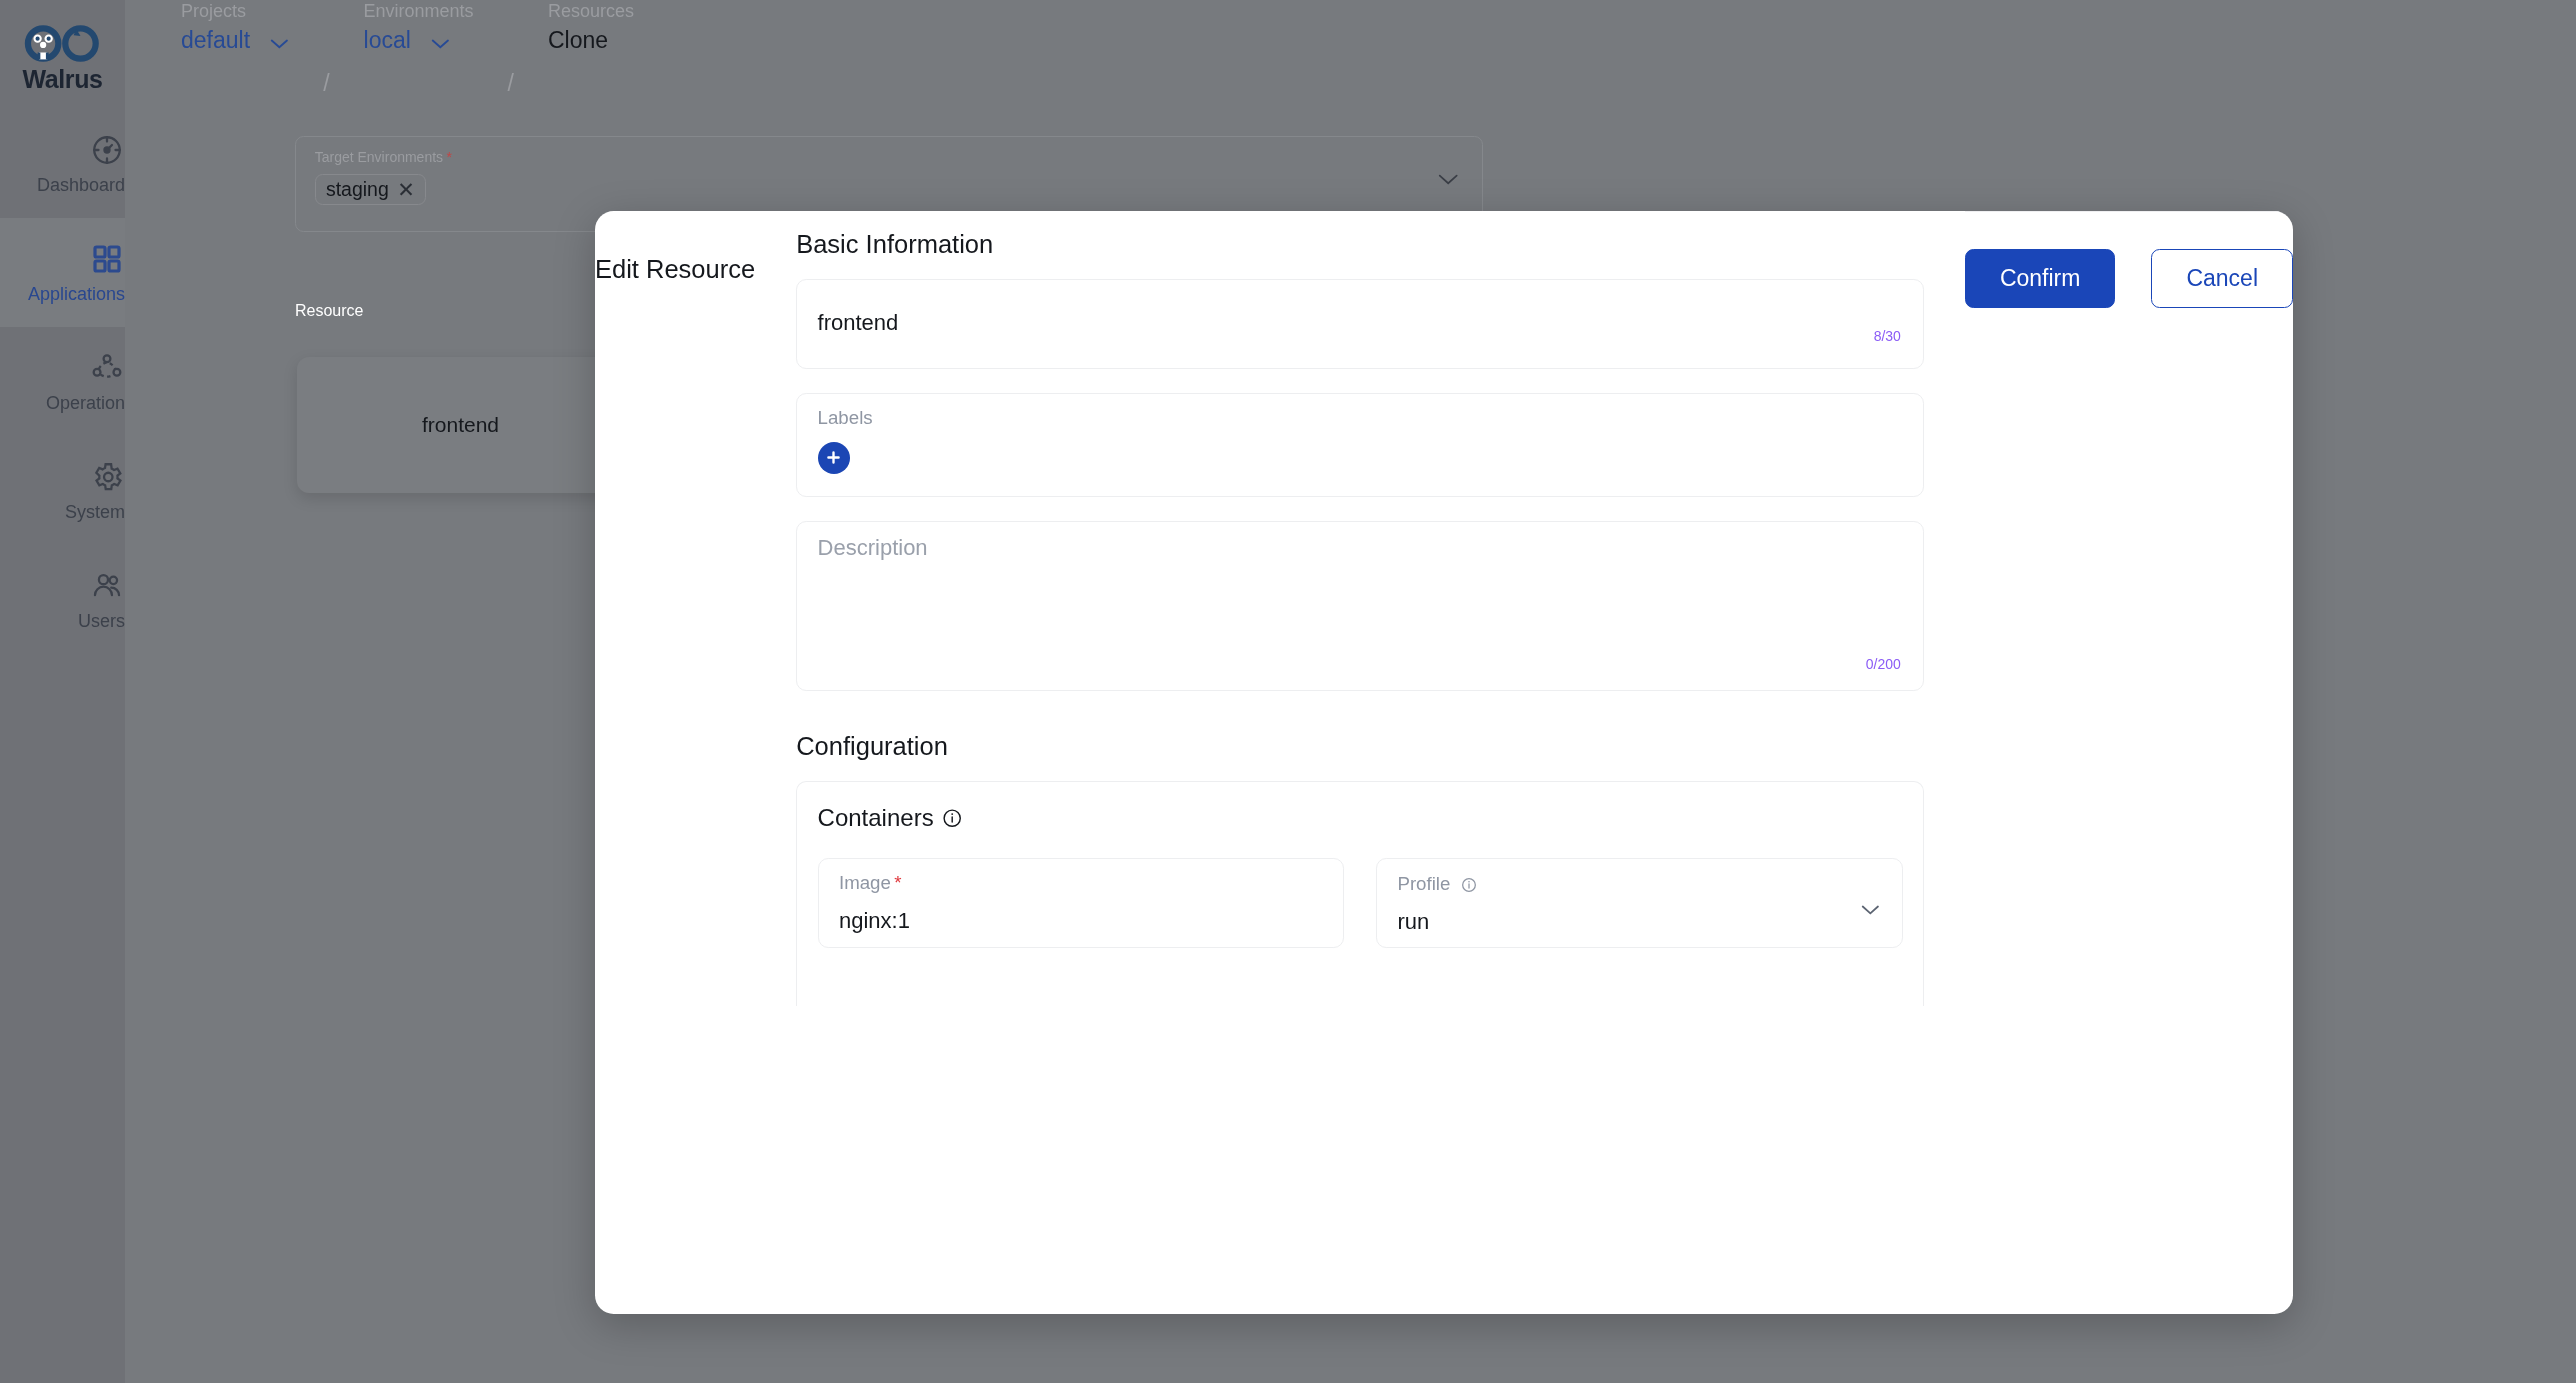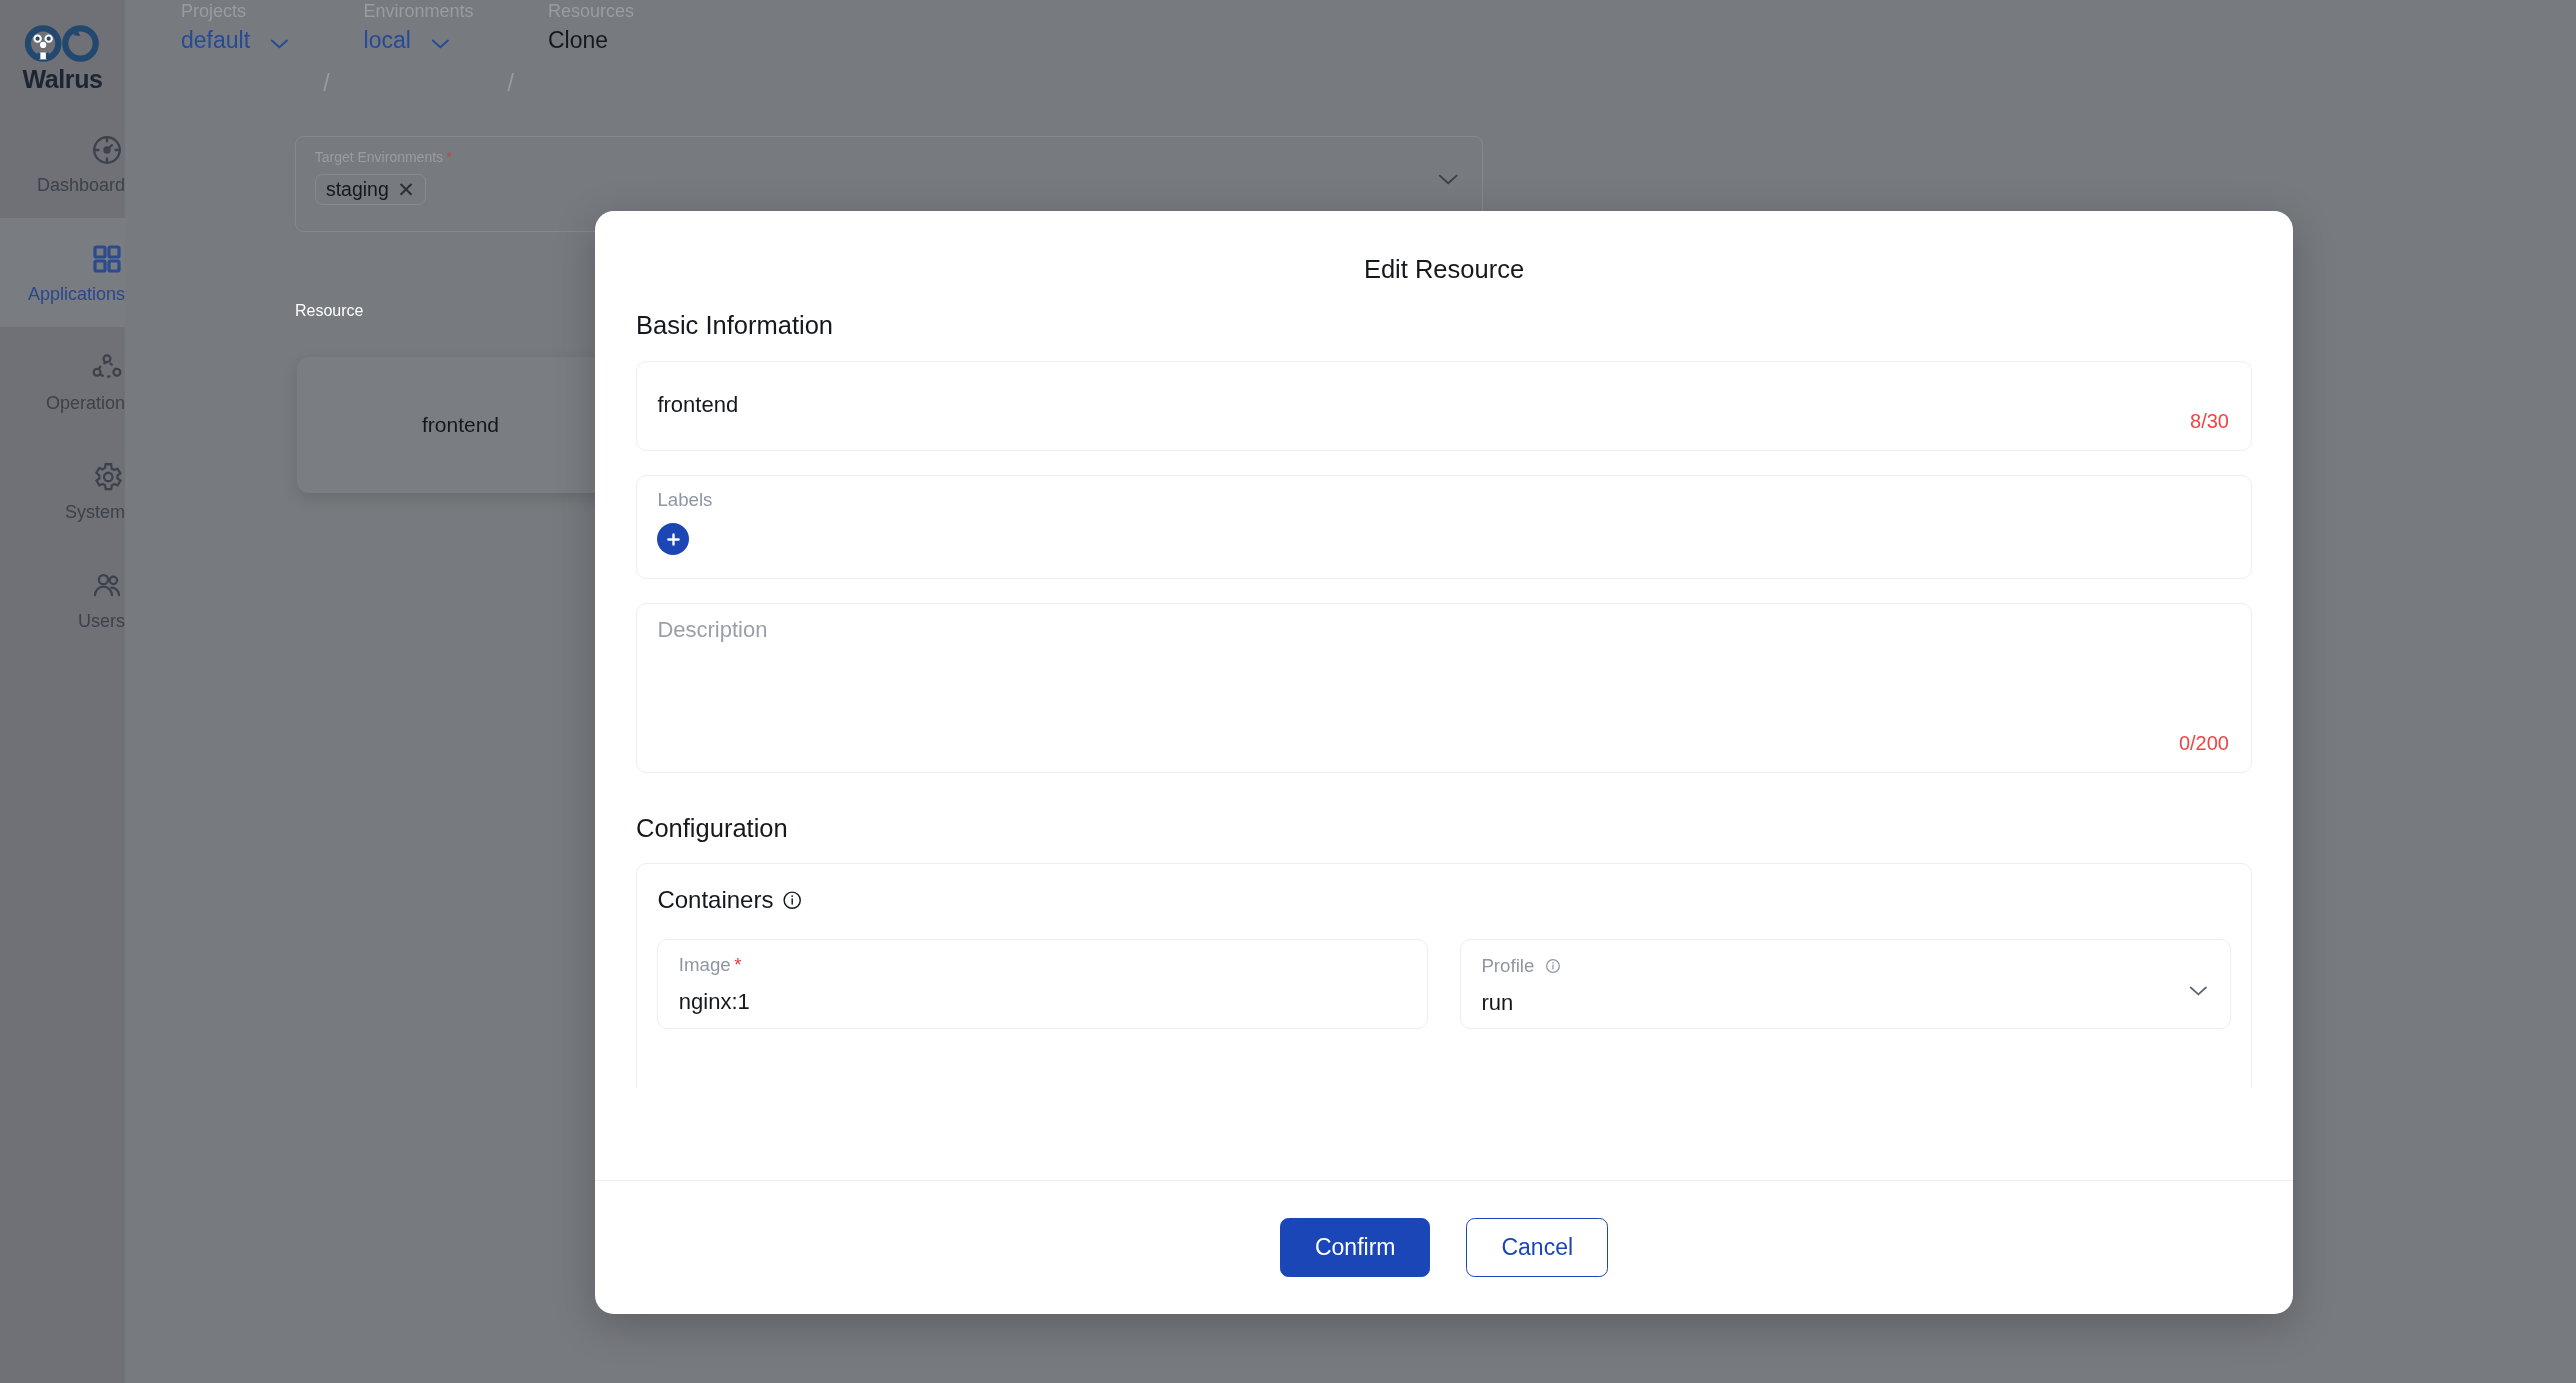--- a/index.html
+++ b/index.html
@@ -92,21 +92,21 @@
   }
   #res-card-0 { left: 172px; }
   #res-card-1 { left: 534px; }
 
   
   #modal {
     position: absolute; left: 595px; top: 211px;
     width: 1698px; height: 1103px;
     background: #ffffff; border-radius: 18.7px;
     box-shadow: 0 10.2px 41px rgba(0,0,0,0.22);
-    display: flex; flex-direction: column;
+    display: flex; flex-direction: row;
     overflow: hidden;
   }
   #modal-title {
     text-align: center; font-size: 25.5px; color: #15181d;
     padding-top: 44px; padding-bottom: 8.5px;
   }
   #modal-body {
     flex: 1;
     padding: 0 41px;
     overflow: hidden;
@@ -123,21 +123,21 @@
     background: #fff;
     position: relative;
     padding: 15.3px 20.4px 17px 20.4px;
     margin-bottom: 24px;
   }
   .field-label { font-size: 18.7px; color: #8f96a3; line-height: 1; }
   .field-label .req { color: #e0393e; margin-left: 3.4px; font-size: 18.7px; }
   .field-value { font-size: 22px; color: #15181d; margin-top: 17px; line-height: 1; }
   .field-placeholder { font-size: 22px; color: #9aa0ab; margin-top: 0; line-height: 1; }
   .counter {
-    position: absolute; right: 22px; font-size: 20px; color: #ef4444; line-height: 1;
+    position: absolute; right: 22px; font-size: 14px; color: #8b5cf6; line-height: 1;
   }
 
   #name-card { height: 90px; }
   #name-card .counter { top: 49px; }
 
   #labels-card { height: 104px; }
   .add-btn {
     width: 32px; height: 32px; border-radius: 50%;
     background: #1B46B4; color: #fff;
     display: flex; align-items: center; justify-content: center;

